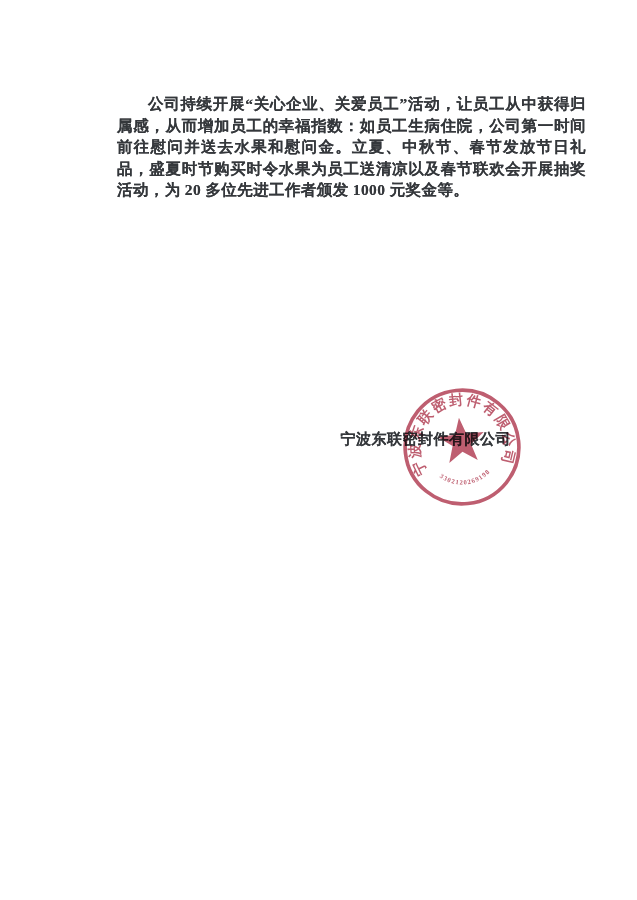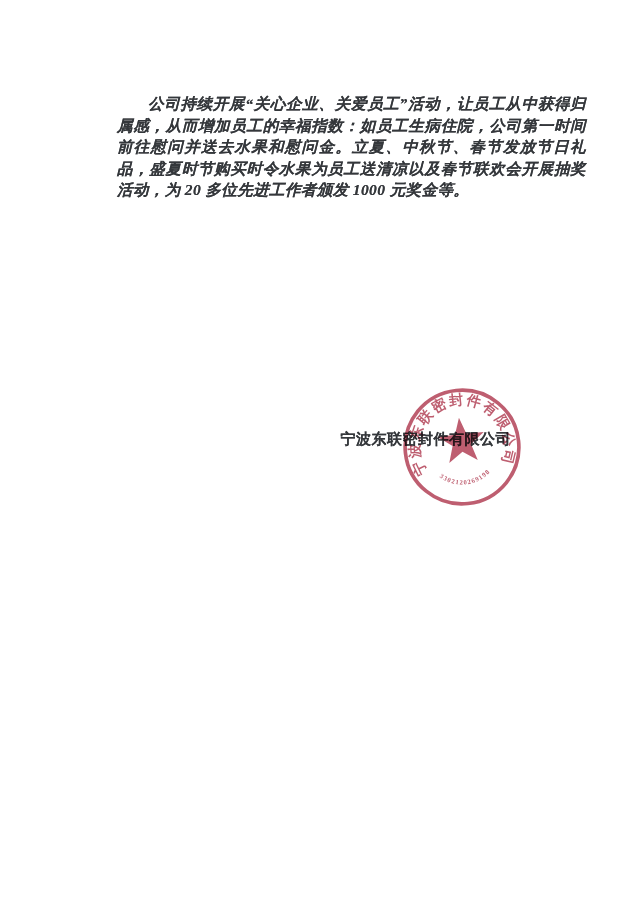--- a/index.html
+++ b/index.html
@@ -18,21 +18,21 @@
     top: 93px;
     width: 469px;
     font-size: 15.5px;
     line-height: 21.6px;
     color: #34373b;
     font-weight: 600;
     text-align: justify;
     letter-spacing: 0.4px;
     text-shadow: 0 0 0.4px #5a5d60;
   }
-  .para { margin: 0; text-indent: 2em; font-style: italic; }
+  .para { margin: 0; text-indent: 2em; }
   .signature {
     position: absolute;
     top: 426px;
     right: 126px;
     text-align: center;
     font-size: 15px;
     line-height: 26px;
     color: #34373b;
     font-weight: 600;
     letter-spacing: 0.5px;

